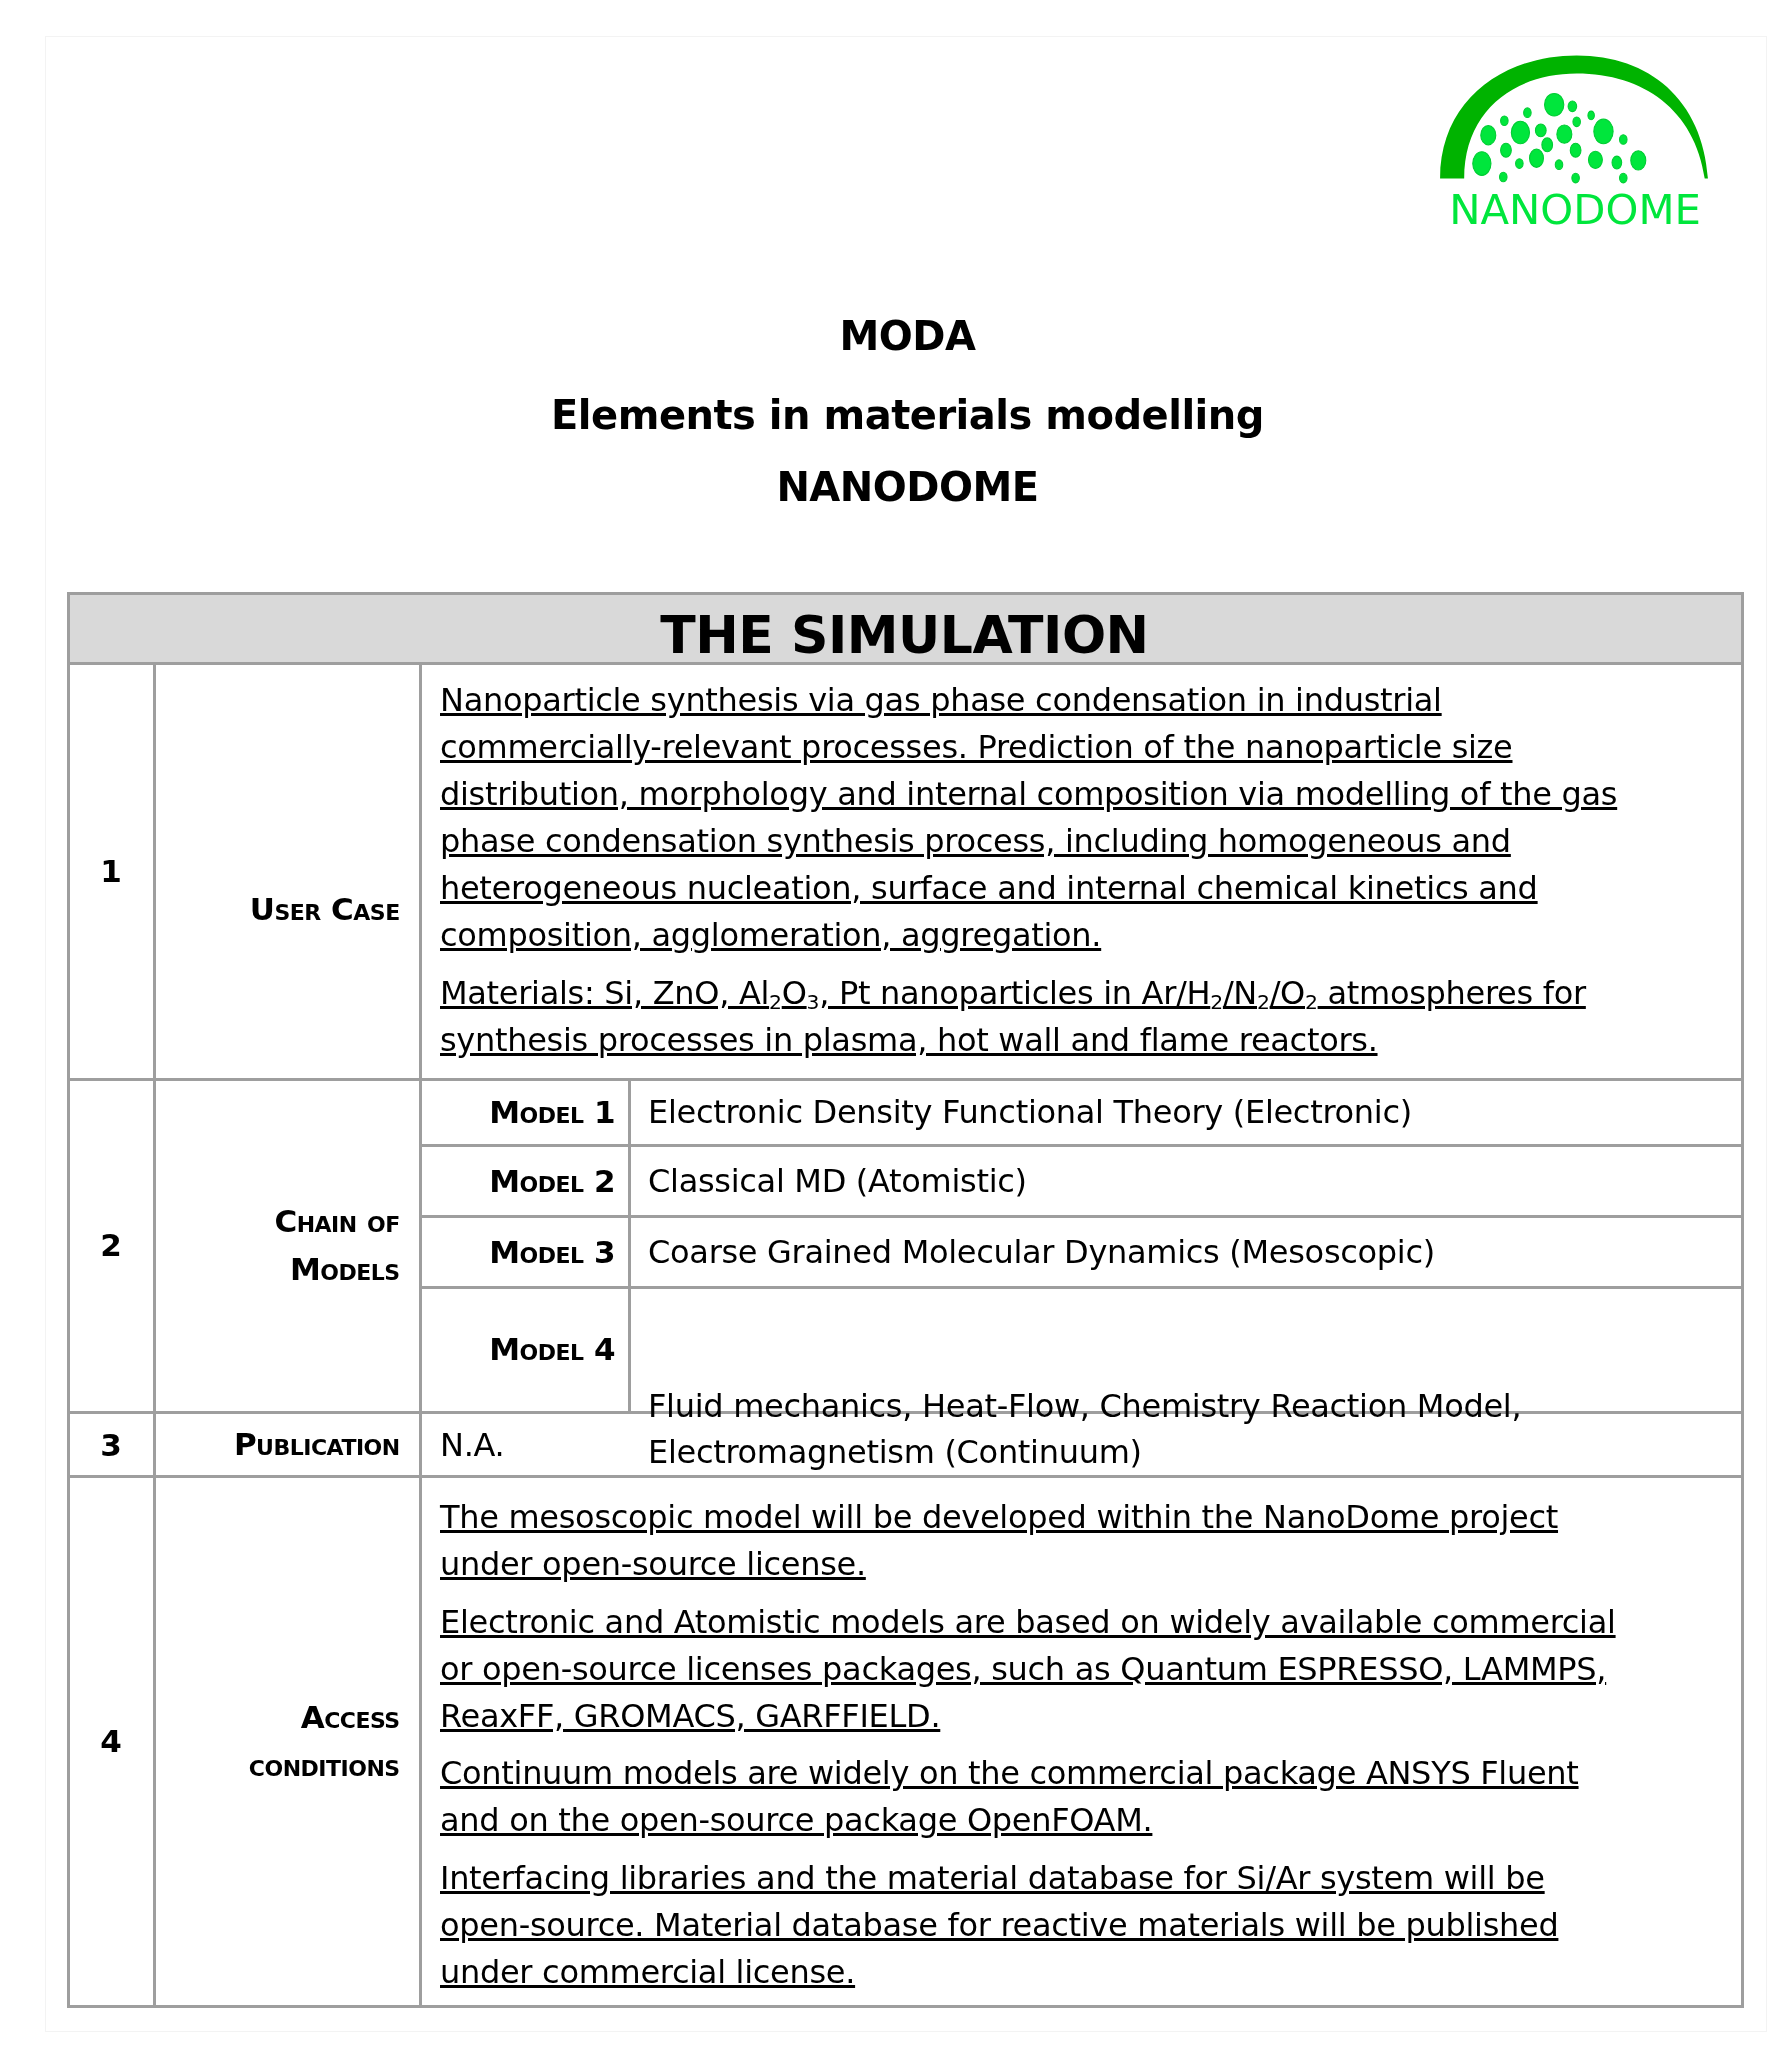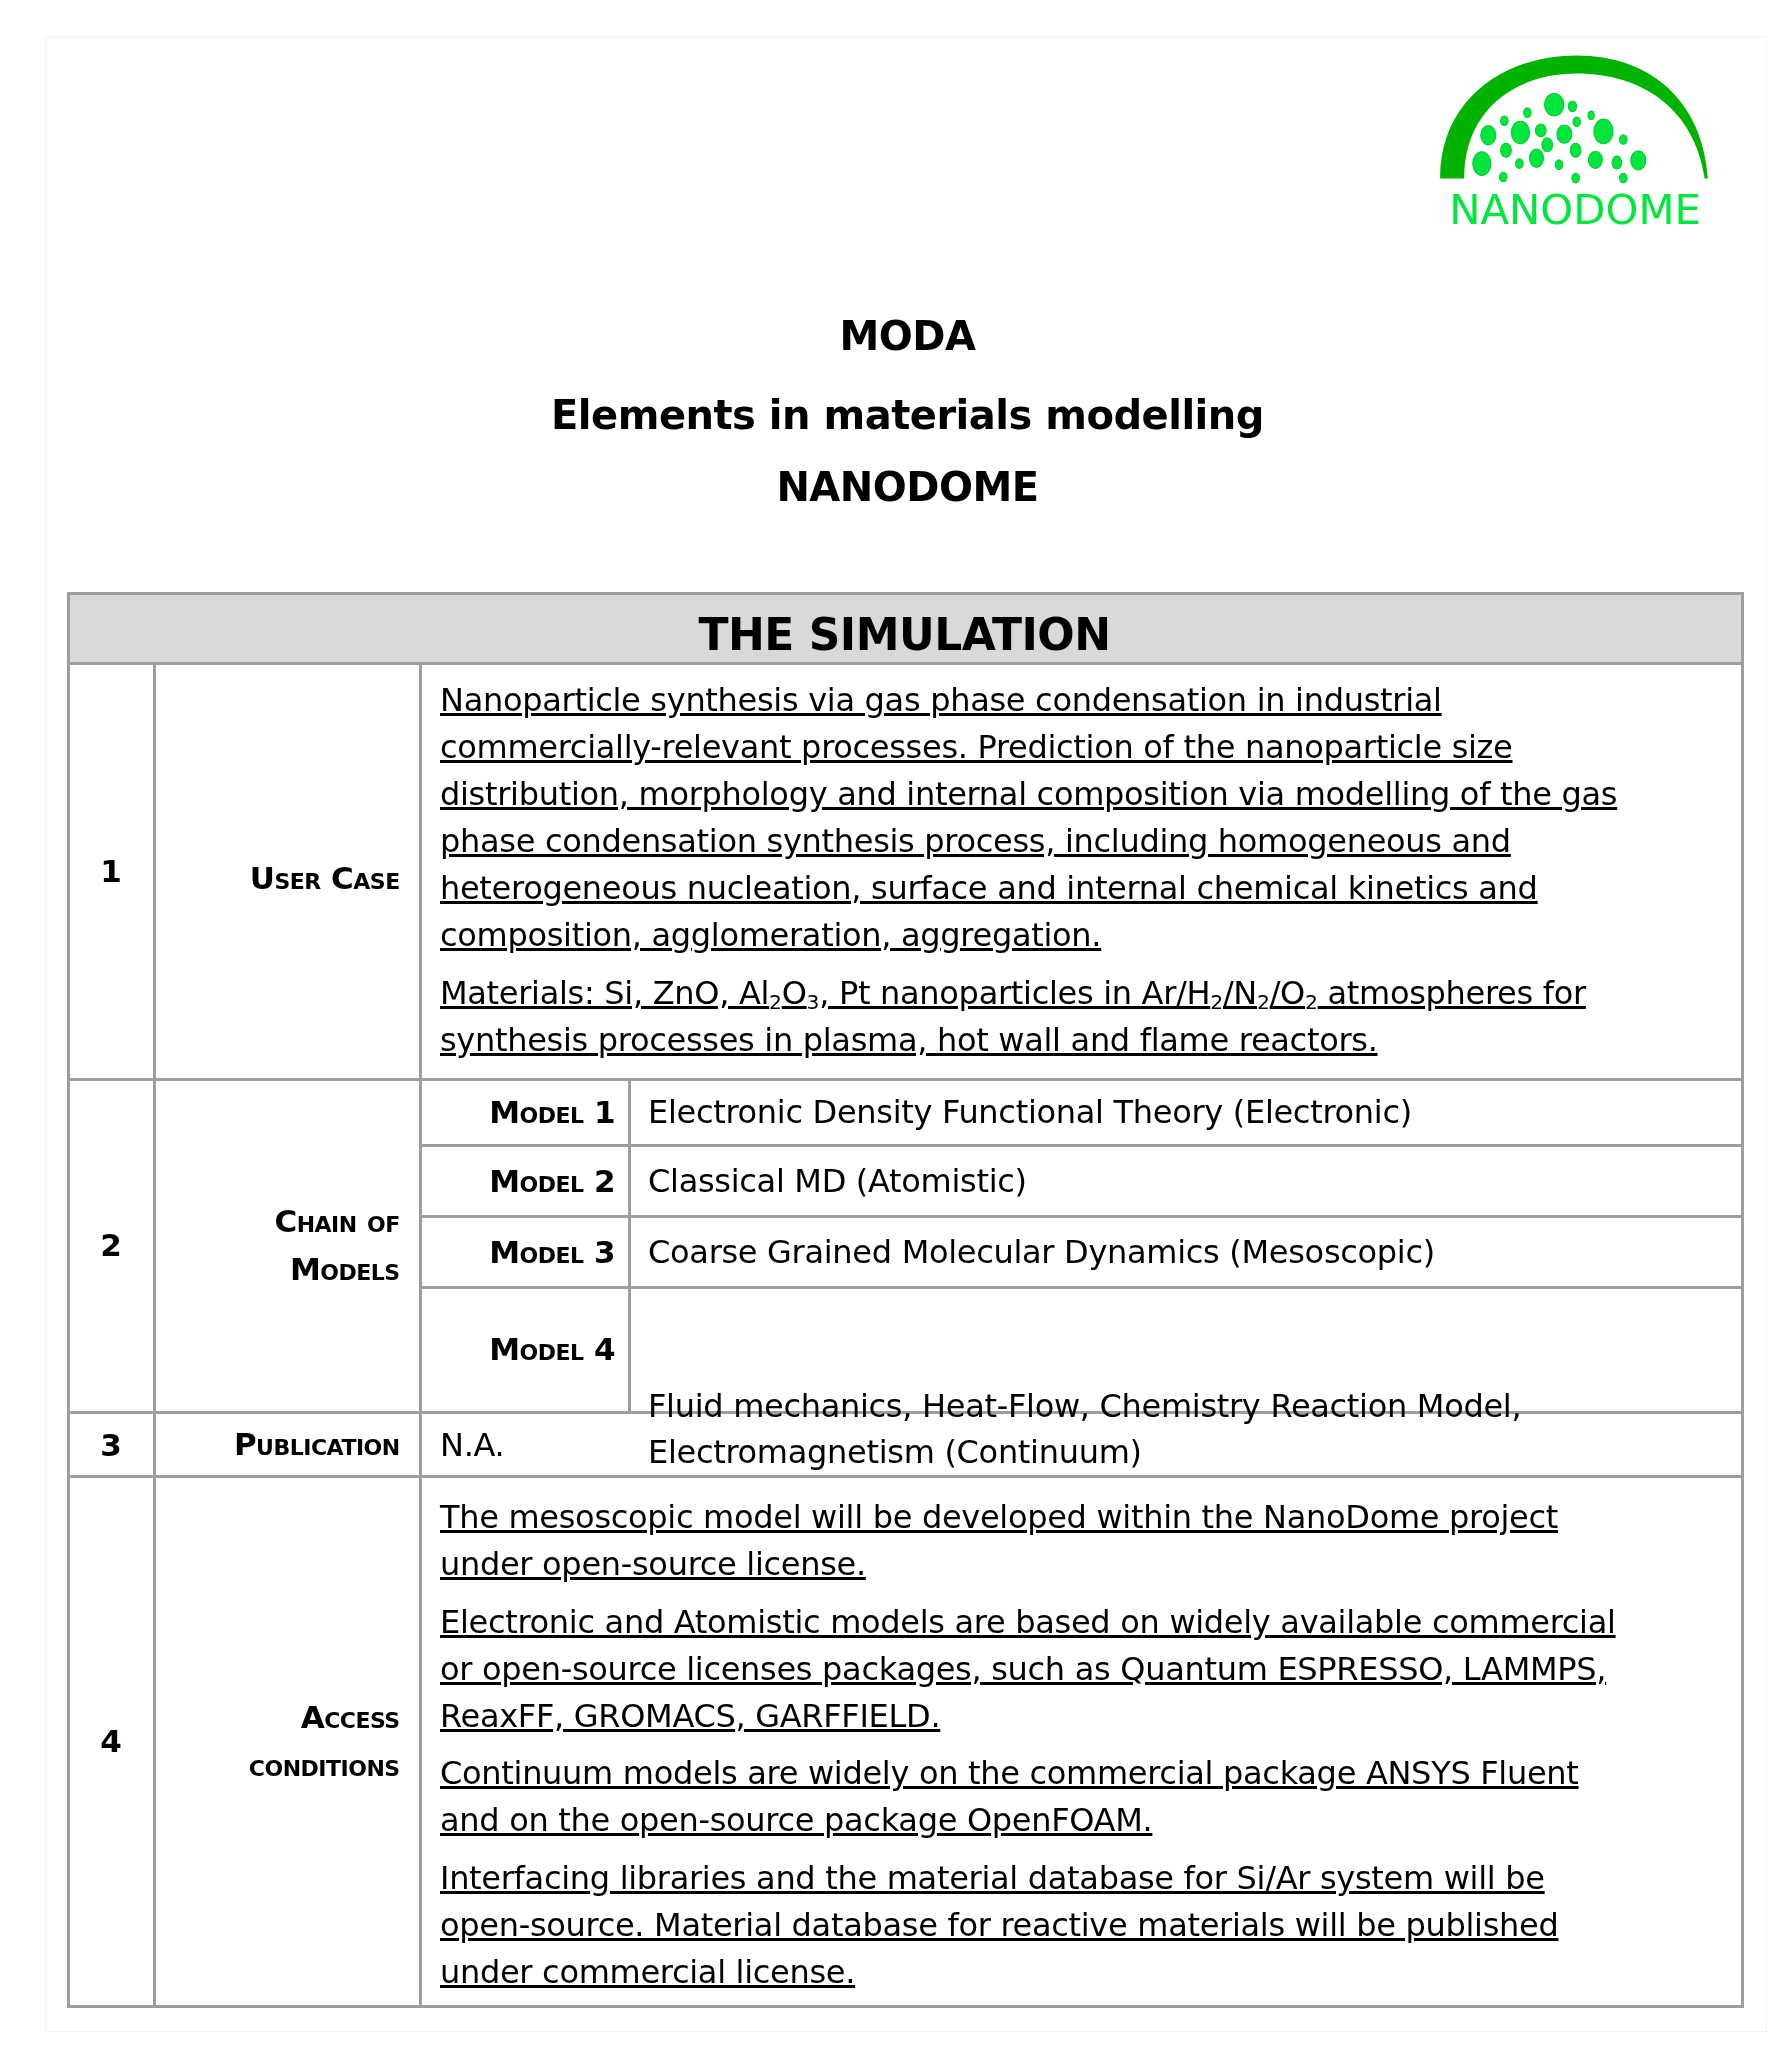--- a/index.html
+++ b/index.html
@@ -8,21 +8,21 @@
   .page-frame { position:absolute; left:45px; top:36px; width:1722px; height:1996px;
                 border:1.1px solid #f3f3f3; box-sizing:border-box; background:#fff; }
   .logo { position:absolute; left:1424px; top:51px; width:300px; height:177px; }
   .title { position:absolute; left:0; width:1791px; text-align:center; font-weight:bold;
            font-size:40px; line-height:1; letter-spacing:-0.5px;margin-left:12px; }
   .hline { position:absolute; height:2.7px; background:#9e9e9e; }
   .vline { position:absolute; width:2.7px; background:#9e9e9e; }
   .header-bg { position:absolute; left:68px; top:593px; width:1673px; height:71px; background:#d9d9d9; }
   .header-text { position:absolute; left:68px; top:593px; width:1673px; height:83px;
                  display:flex; align-items:center; justify-content:center;
-                 font-weight:bold; font-size:44px; letter-spacing:-0.5px; }
+                 font-weight:bold; font-size:52px; letter-spacing:-0.5px; }
   .num { position:absolute; left:68px; width:86px; display:flex; align-items:center; justify-content:center;
          font-weight:bold; font-size:31px; }
   .label { position:absolute; left:154px; width:266px; display:flex; flex-direction:column; align-items:flex-end;
            justify-content:center; padding-right:20.3px; box-sizing:border-box;
            font-weight:bold; font-size:31px; font-variant:small-caps; line-height:48px; text-align:right; letter-spacing:-0.5px; }
   .model-label { position:absolute; left:420px; width:209px; display:flex; align-items:center; justify-content:flex-end;
            padding-right:14px; box-sizing:border-box; font-weight:bold; font-size:31px; font-variant:small-caps; letter-spacing:-0.5px; }
   .content { position:absolute; font-size:32px; line-height:47px; letter-spacing:-0.3px; white-space:nowrap;text-decoration:underline; }
   .content .line { display:block; }
   .content .para { display:block; margin-bottom:10.7px; }
@@ -86,21 +86,21 @@
   <div class="hline" style="left:68px; top:2005px; width:1676px;"></div>
 
   <div class="vline" style="left:67px; top:592px; height:1416px;"></div>
   <div class="vline" style="left:1741px; top:592px; height:1416px;"></div>
   <div class="vline" style="left:153px; top:662px; height:1345px;"></div>
   <div class="vline" style="left:419px; top:662px; height:1345px;"></div>
   <div class="vline" style="left:628px; top:1078px; height:334px;"></div>
 
   <div>
     <div class="num" style="top:663px; height:416px;">1</div>
-    <div class="label" style="top:670px; height:416px;">
+    <div class="label" style="top:701px; height:416px;">
       <span>User Case</span>
     </div>
     <div class="content" style="left:440px; top:677px;">
       <div class="para">
         <span class="line">Nanoparticle synthesis via gas phase condensation in industrial</span>
         <span class="line">commercially-relevant processes. Prediction of the nanoparticle size</span>
         <span class="line">distribution, morphology and internal composition via modelling of the gas</span>
         <span class="line">phase condensation synthesis process, including homogeneous and</span>
         <span class="line">heterogeneous nucleation, surface and internal chemical kinetics and</span>
         <span class="line">composition, agglomeration, aggregation.</span>

